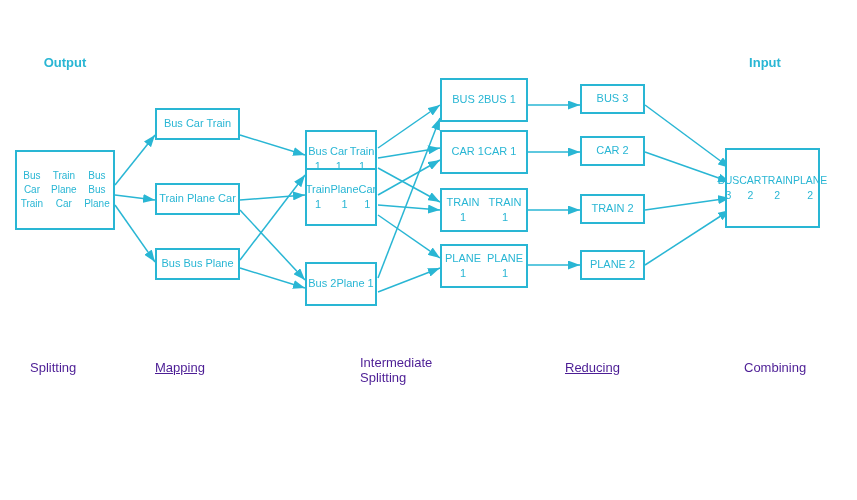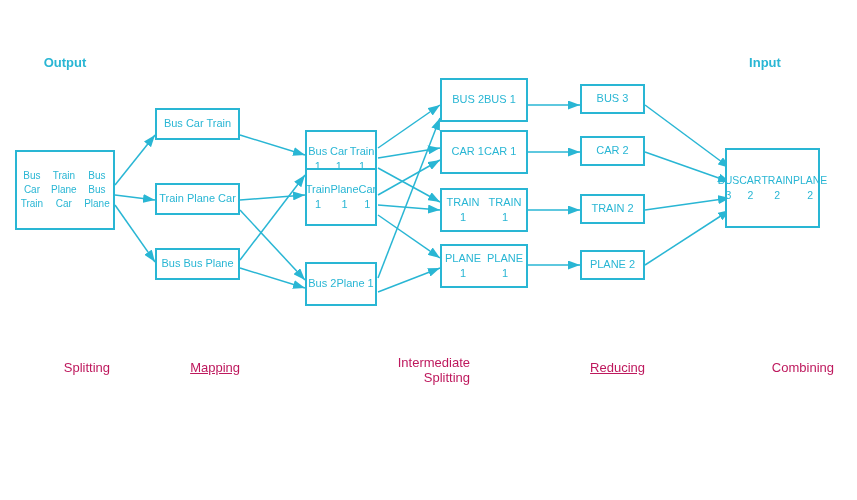--- a/index.html
+++ b/index.html
@@ -31,24 +31,24 @@
     }
     .label {
       position: absolute;
       color: #29b6d4;
       font-size: 13px;
       font-weight: 600;
       text-align: center;
     }
     .stage-label {
       position: absolute;
-      color: #be185d;
+      color: #4c1d95;
       font-size: 13px;
       font-weight: 500;
-      text-align: right;
+      text-align: left;
     }
     .fig-caption {
       position: absolute;
       color: #555;
       font-size: 13px;
       text-align: center;
     }
     svg.arrows {
       position: absolute;
       top: 0;

